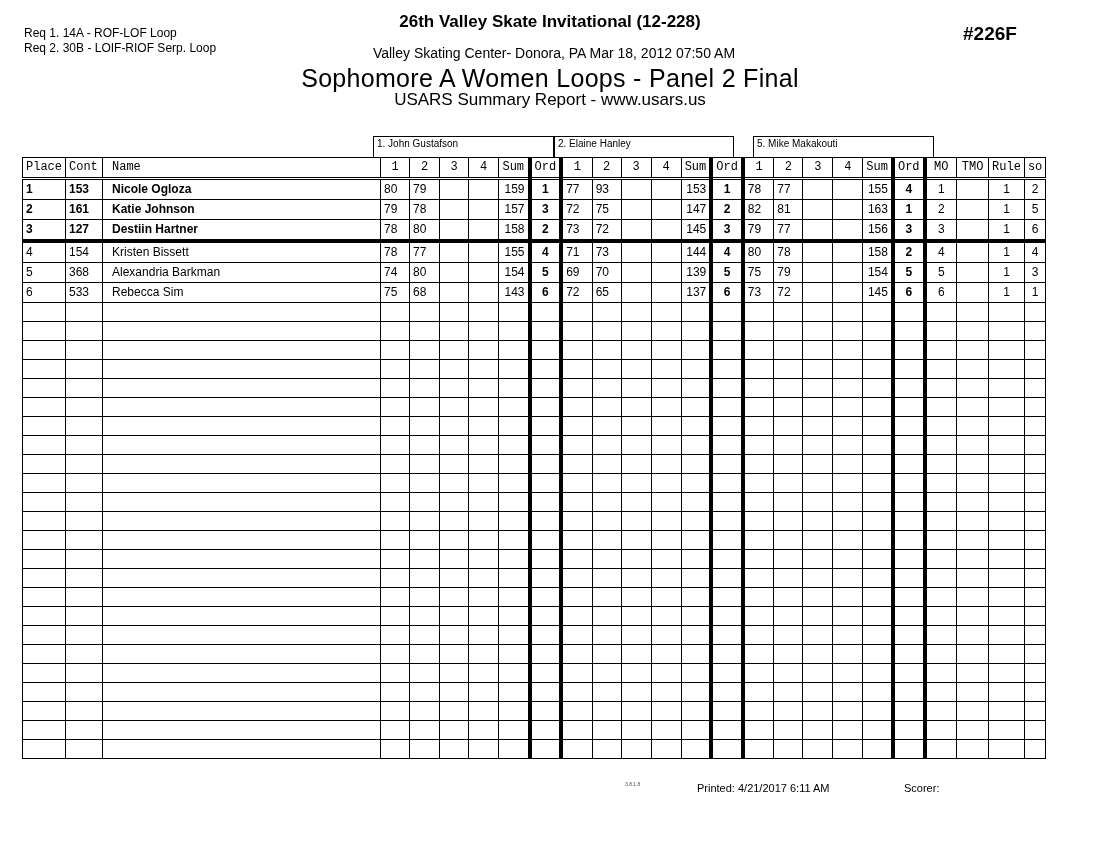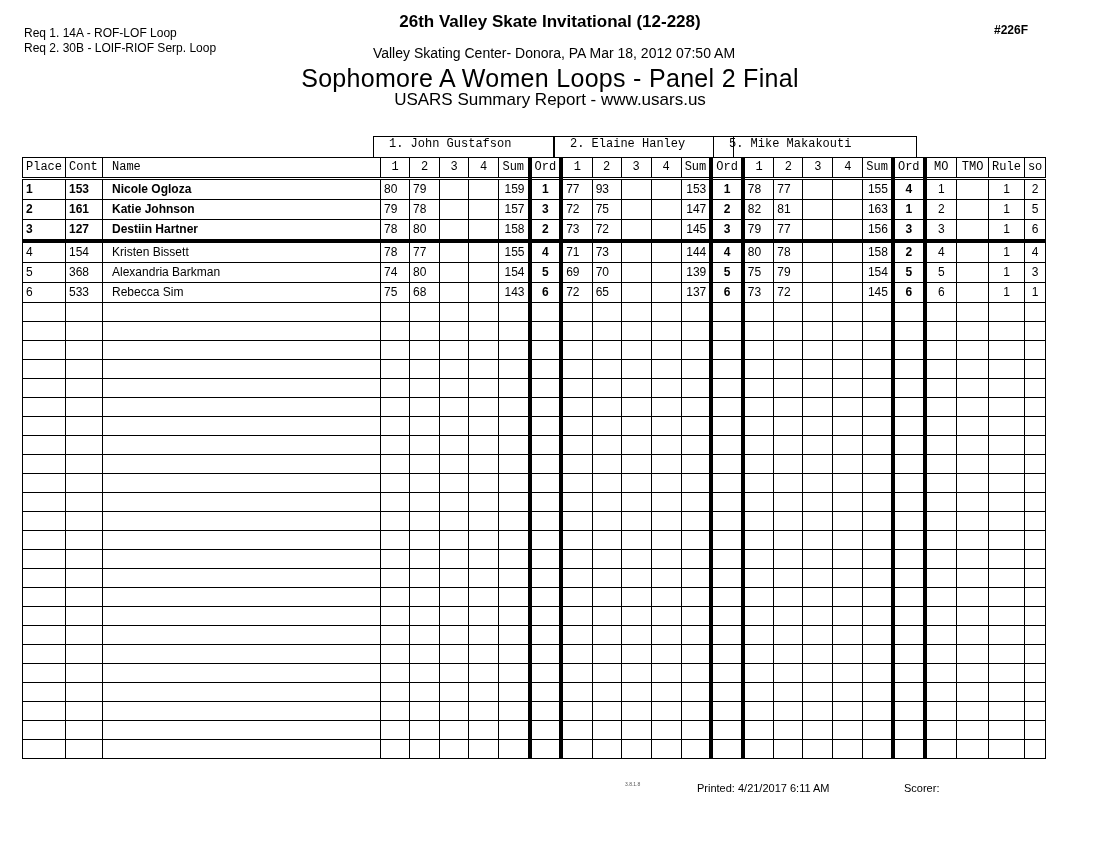--- a/index.html
+++ b/index.html
@@ -5,24 +5,24 @@
   html, body { margin: 0; padding: 0; background: #ffffff; }
   body { width: 1100px; height: 850px; position: relative; overflow: hidden;
          font-family: "Liberation Sans", sans-serif; color: #000; }
   .abs { position: absolute; white-space: nowrap; }
   .req { left: 24px; font-size: 12px; line-height: 14px; }
   .center { left: 0; width: 1100px; text-align: center; }
   .t1 { top: 12px; font-size: 17px; font-weight: bold; }
   .t2 { top: 45px; font-size: 14px; left: 4px; }
   .t3 { top: 64px; font-size: 25px; font-weight: normal; letter-spacing: 0.3px; }
   .t4 { top: 90px; font-size: 17px; }
-  .evt { top: 23px; left: 994px; font-size: 12px; font-weight: bold; }
+  .evt { top: 23px; left: 963px; font-size: 19px; font-weight: bold; }
 
   .judge-box { position: absolute; top: 136px; height: 21px; border: 1px solid #000; border-bottom: none;
-               font-size: 12px; line-height: 14px; padding-left: 15px; box-sizing: border-box; font-family: Liberation Mono, monospace; }
+               font-size: 10px; line-height: 14px; padding-left: 3px; box-sizing: border-box; }
 
   table.grid { position: absolute; left: 22px; top: 157px; border-collapse: collapse; table-layout: fixed; }
   table.grid td { border: 1px solid #000; height: 19px; padding: 0 3px; font-size: 12px; line-height: 19px;
                   overflow: hidden; white-space: nowrap; box-sizing: border-box; }
   table.grid tr.hdr td { font-size: 12px; border-bottom: 3px double #000; font-family: Liberation Mono, monospace; }
   table.grid tr.hdr td.c { text-align: center; }
   table.grid td.num { text-align: left; }
   table.grid td.r { text-align: right; }
   table.grid td.c { text-align: center; }
   table.grid td.ord { text-align: center; font-weight: bold; }
@@ -41,21 +41,21 @@
 <div class="abs req" style="top:41px">Req  2.  30B - LOIF-RIOF Serp. Loop</div>
 
 <div class="abs center t1">26th Valley Skate Invitational (12-228)</div>
 <div class="abs center t2">Valley Skating Center- Donora, PA  Mar 18, 2012  07:50 AM</div>
 <div class="abs center t3">Sophomore A Women Loops - Panel 2 Final</div>
 <div class="abs center t4">USARS Summary Report - www.usars.us</div>
 <div class="abs evt">#226F</div>
 
 <div class="judge-box" style="left:373px;width:181px">1.  John  Gustafson</div>
 <div class="judge-box" style="left:554px;width:180px">2.  Elaine Hanley</div>
-<div class="judge-box" style="left:713px;width:204px">5.  Mike  Makakouti</div>
+<div class="judge-box" style="left:753px;width:181px">5.  Mike  Makakouti</div>
 
 <table class="grid">
   <colgroup>
     <col style="width:36px">
       <col style="width:37px">
       <col style="width:278px">
     <col style="width:29px">
       <col style="width:30px">
       <col style="width:29px">
       <col style="width:30px">

